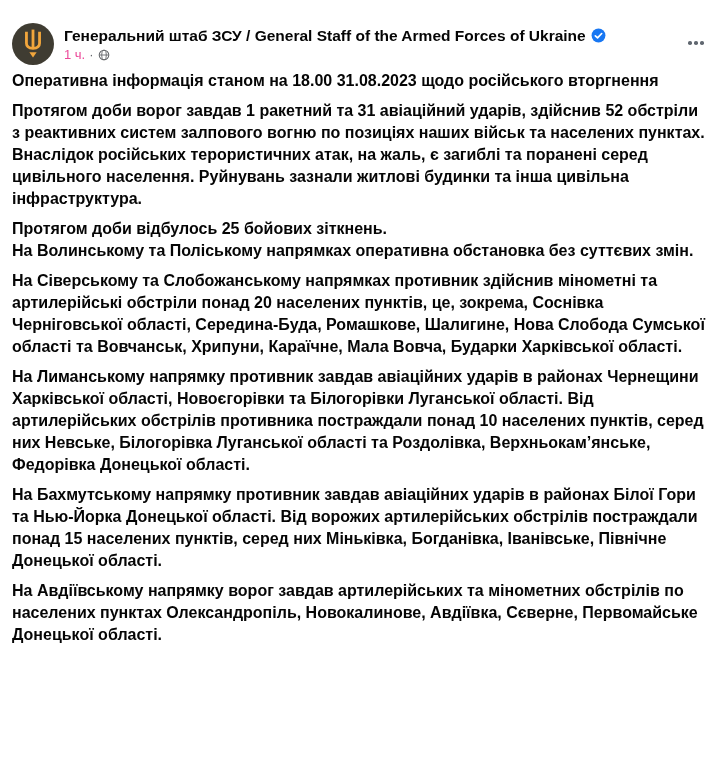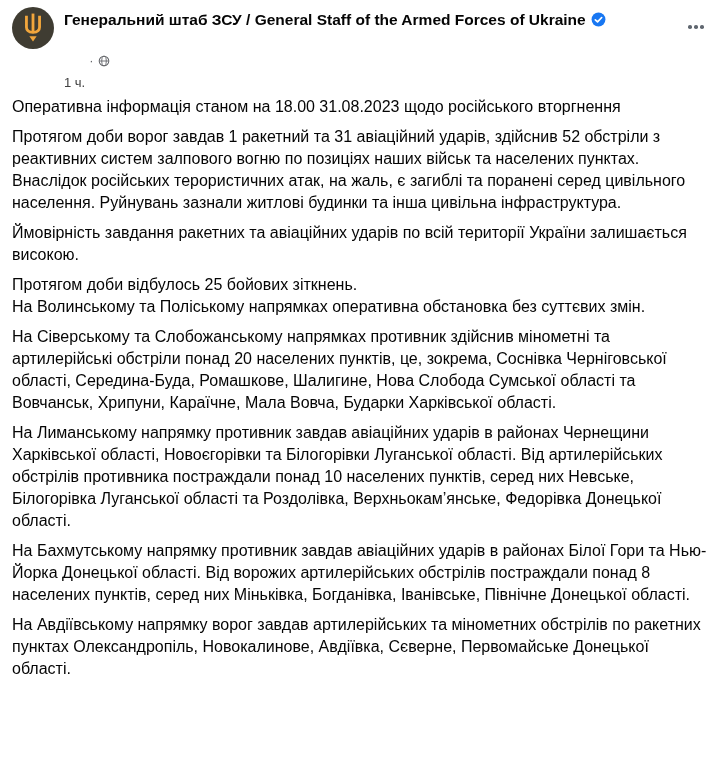--- a/index.html
+++ b/index.html
@@ -3,54 +3,54 @@
 <meta charset="utf-8">
 <style>
   * { box-sizing: border-box; }
   html, body { margin: 0; padding: 0; }
   body {
     width: 722px; height: 768px; overflow: hidden;
     background: #ffffff;
     font-family: "Liberation Sans", sans-serif;
     color: #050505;
   }
-  .post { padding: 7px 12px 0 12px; }
+  .post { padding: 23px 12px 0 12px; }
 
   
   .post-header { display: flex; align-items: flex-start; gap: 10px; margin-bottom: 5px; }
   .avatar {
     width: 42px; height: 42px; flex: 0 0 42px;
     border-radius: 50%; display: block; cursor: pointer;
   }
   .avatar svg { display: block; width: 42px; height: 42px; }
   .header-text { flex: 1 1 auto; padding-top: 3px; min-width: 0; }
   .name-row { display: flex; align-items: center; gap: 5px; }
   .page-name {
     font-weight: 700; font-size: 15.5px; line-height: 19px;
     color: #050505; text-decoration: none; cursor: pointer;
     white-space: nowrap; overflow: hidden; text-overflow: ellipsis;
   }
   .verified { flex: 0 0 auto; display: block; }
   .meta-row {
     display: flex; align-items: center; gap: 4px;
     color: #65676b; font-size: 13px; line-height: 16px; margin-top: 2px;
   }
-  .timestamp { color: #404040; text-decoration: none; cursor: pointer; margin-top: 44px; }
+  .timestamp { color: #ec4899; text-decoration: none; cursor: pointer; }
   .globe { display: block; }
 
   .menu-btn {
     margin-left: auto; align-self: flex-start; margin-top: 10px;
     background: none; border: none; padding: 8px 6px; cursor: pointer;
     border-radius: 50%;
   }
   .dots { display: flex; gap: 2.5px; }
   .dots i { display: block; width: 3.6px; height: 3.6px; border-radius: 50%; background: #606770; }
 
   
-  .post-body { font-size: 16px; line-height: 22px; color: #050505; }
+  .post-body { font-size: 16px; line-height: 22px; color: #050505; font-weight: bold; }
   .post-body p.para { margin: 0 0 8px 0; white-space: pre-line; }
 </style>
 </head>
 <body>
 
 <div class="post">
 
   <div class="post-header">
 
     <a class="avatar">
@@ -87,22 +87,21 @@
           <i></i>
           <i></i>
         </span>
     </button>
 
   </div>
 
   <div class="post-body">
       <p class="para">Оперативна інформація станом на 18.00 31.08.2023 щодо російського вторгнення</p>
       <p class="para">Протягом доби ворог завдав 1 ракетний та 31 авіаційний ударів, здійснив 52 обстріли з реактивних систем залпового вогню по позиціях наших військ та населених пунктах. Внаслідок російських терористичних атак, на жаль, є загиблі та поранені серед цивільного населення. Руйнувань зазнали житлові будинки та інша цивільна інфраструктура.</p>
-      <p class="para">Ймовірність завдання ракетних та авіаційних ударів по всій території України залишається високою.</p>
       <p class="para">Протягом доби відбулось 25 бойових зіткнень.
 На Волинському та Поліському напрямках оперативна обстановка без суттєвих змін.</p>
       <p class="para">На Сіверському та Слобожанському напрямках противник здійснив мінометні та артилерійські обстріли понад 20 населених пунктів, це, зокрема, Соснівка Черніговської області, Середина-Буда, Ромашкове, Шалигине, Нова Слобода Сумської області та Вовчанськ, Хрипуни, Караїчне, Мала Вовча, Бударки Харківської області.</p>
       <p class="para">На Лиманському напрямку противник завдав авіаційних ударів в районах Чернещини Харківської області, Новоєгорівки та Білогорівки Луганської області. Від артилерійських обстрілів  противника постраждали понад 10 населених пунктів, серед них Невське, Білогорівка Луганської області та Роздолівка, Верхньокам’янське, Федорівка Донецької області.</p>
-      <p class="para">На Бахмутському напрямку противник завдав авіаційних ударів в районах Білої Гори та Нью-Йорка Донецької області. Від ворожих артилерійських обстрілів постраждали понад 8 населених пунктів, серед них Міньківка, Богданівка, Іванівське, Північне Донецької області.</p>
-      <p class="para">На Авдіївському напрямку ворог завдав артилерійських та мінометних обстрілів по ракетних пунктах Олександропіль, Новокалинове, Авдіївка, Сєверне, Первомайське Донецької області.</p>
+      <p class="para">На Бахмутському напрямку противник завдав авіаційних ударів в районах Білої Гори та Нью-Йорка Донецької області. Від ворожих артилерійських обстрілів постраждали понад 15 населених пунктів, серед них Міньківка, Богданівка, Іванівське, Північне Донецької області.</p>
+      <p class="para">На Авдіївському напрямку ворог завдав артилерійських та мінометних обстрілів по населених пунктах Олександропіль, Новокалинове, Авдіївка, Сєверне, Первомайське Донецької області.</p>
     </div>
 
 </div>
 
 </body></html>

